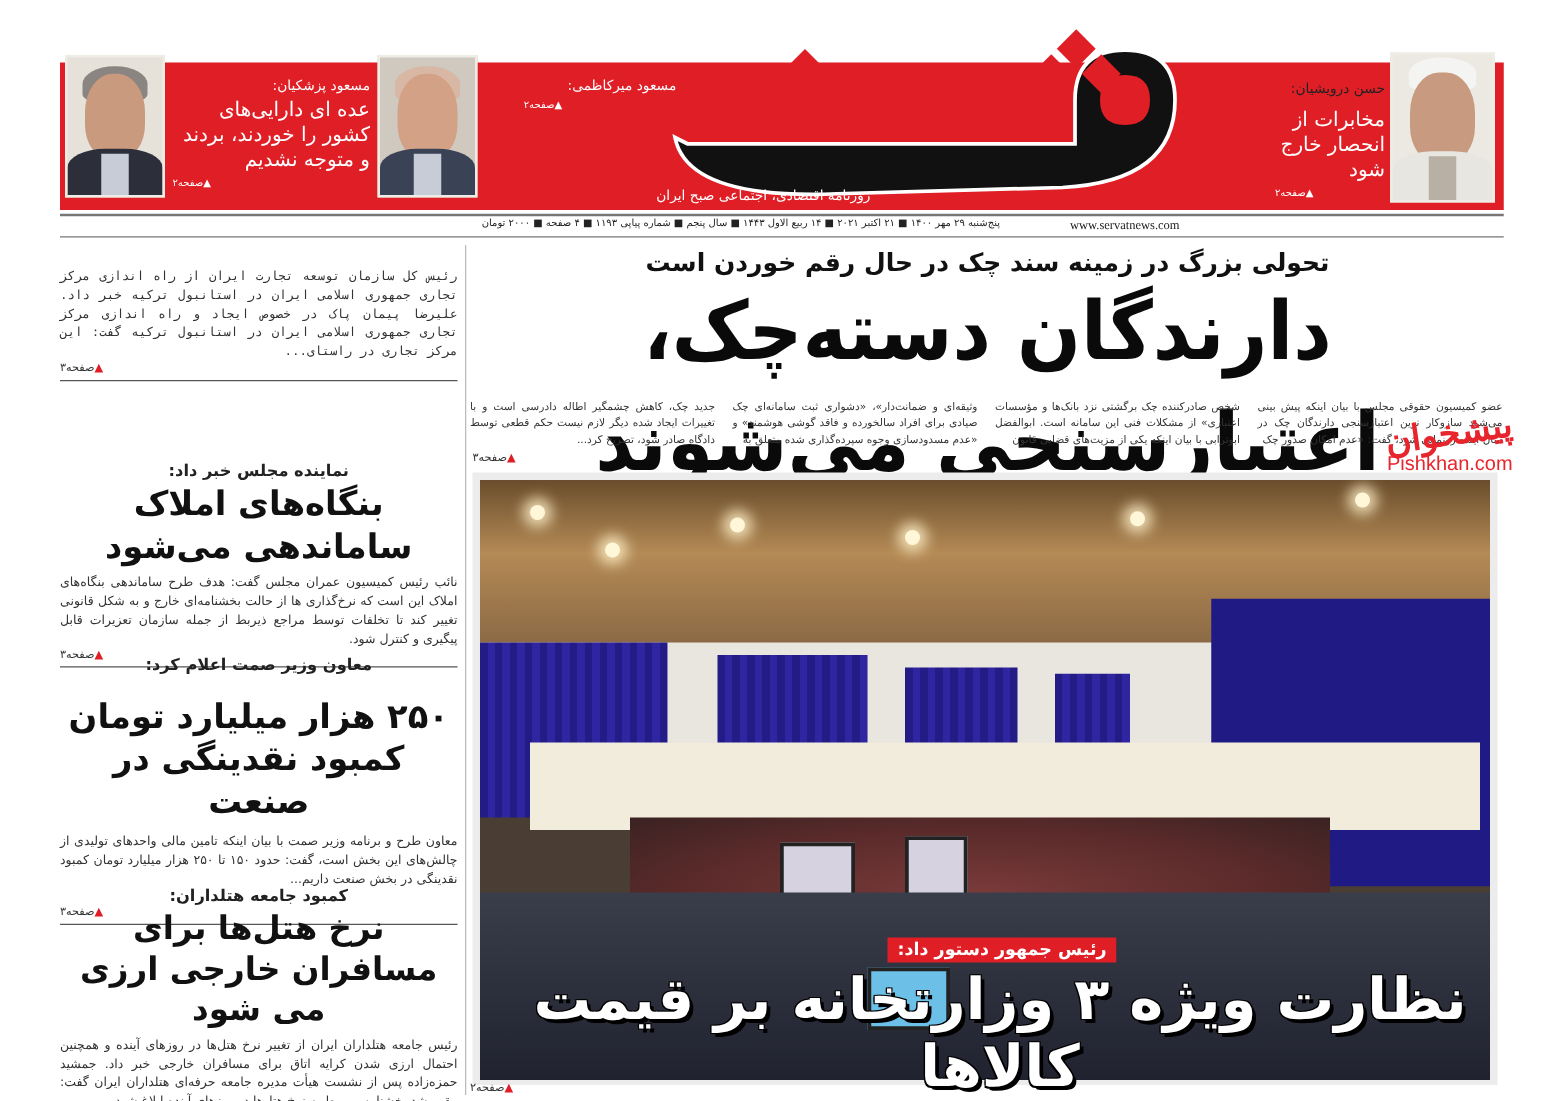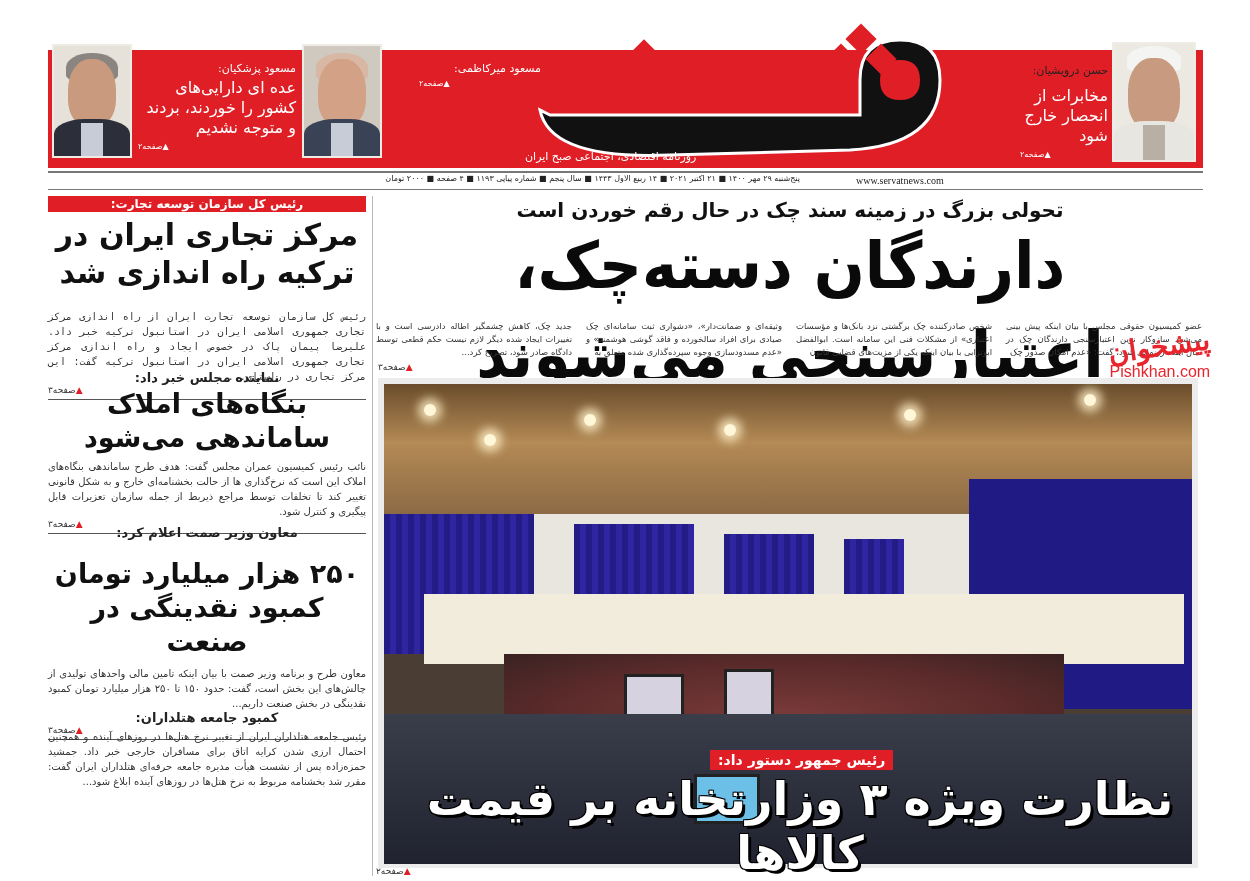--- a/index.html
+++ b/index.html
@@ -103,22 +103,20 @@
     <div class="suit" style="background:#e8e6e0;"></div>
     <div class="shirt" style="background:#b8b0a4;"></div>
 </div>
 
 <div class="rule" style="top:171px;"></div>
 <div class="dateline">پنج‌شنبه ۲۹ مهر ۱۴۰۰ ■ ۲۱ اکتبر ۲۰۲۱ ■ ۱۴ ربیع الاول ۱۴۴۳ ■ سال پنجم ■ شماره پیاپی ۱۱۹۳ ■ ۴ صفحه ■ ۲۰۰۰ تومان</div>
 <div class="site">www.servatnews.com</div>
 <div class="rule" style="top:189px;height:1px;"></div>
 
 <div class="side" style="top:196px;">
-  <div class="kicker-red">رئیس کل سازمان توسعه تجارت:</div>
-  <div class="sidehl" style="font-size:30px;margin-top:4px;">مرکز تجاری ایران در ترکیه راه اندازی شد</div>
   <div class="body" style="margin-top:19px;font-family:Liberation Mono, monospace;">رئیس کل سازمان توسعه تجارت ایران از راه اندازی مرکز تجاری جمهوری اسلامی ایران در استانبول ترکیه خبر داد. علیرضا پیمان پاک در خصوص ایجاد و راه اندازی مرکز تجاری جمهوری اسلامی ایران در استانبول ترکیه گفت: این مرکز تجاری در راستای...</div>
   <div class="pg"><span class="tri">▲</span><span>صفحه۳</span></div>
   <div class="sep"></div>
 </div>
 
 <div class="side" style="top:370px;">
   <div class="kicker">نماینده مجلس خبر داد:</div>
   <div class="sidehl" style="font-size:27px;margin-top:2px;">بنگاه‌های املاک ساماندهی می‌شود</div>
   <div class="body" style="margin-top:4px;">نائب رئیس کمیسیون عمران مجلس گفت: هدف طرح ساماندهی بنگاه‌های املاک این است که نرخ‌گذاری ها از حالت بخشنامه‌ای خارج و به شکل قانونی تغییر کند تا تخلفات توسط مراجع ذیربط از جمله سازمان تعزیرات قابل پیگیری و کنترل شود.</div>
   <div class="pg"><span class="tri">▲</span><span>صفحه۳</span></div>
@@ -128,20 +126,21 @@
 <div class="side" style="top:525px;">
   <div class="kicker">معاون وزیر صمت اعلام کرد:</div>
   <div class="sidehl" style="font-size:27px;margin-top:17px;">۲۵۰ هزار میلیارد تومان کمبود نقدینگی در صنعت</div>
   <div class="body" style="margin-top:8px;">معاون طرح و برنامه وزیر صمت با بیان اینکه تامین مالی واحدهای تولیدی از چالش‌های این بخش است، گفت: حدود ۱۵۰ تا ۲۵۰ هزار میلیارد تومان کمبود نقدینگی در بخش صنعت داریم...</div>
   <div class="pg" style="margin-top:14px;"><span class="tri">▲</span><span>صفحه۳</span></div>
   <div class="sep"></div>
 </div>
 
 <div class="side" style="top:710px;">
   <div class="kicker">کمبود جامعه هتلداران:</div>
+  <div class="sidehl" style="font-size:26px;margin-top:2px;">نرخ هتل‌ها برای مسافران خارجی ارزی می شود</div>
   <div class="body" style="margin-top:4px;">رئیس جامعه هتلداران ایران از تغییر نرخ هتل‌ها در روزهای آینده و همچنین احتمال ارزی شدن کرایه اتاق برای مسافران خارجی خبر داد. جمشید حمزه‌زاده پس از نشست هیأت مدیره جامعه حرفه‌ای هتلداران ایران گفت: مقرر شد بخشنامه مربوط به نرخ هتل‌ها در روزهای آینده ابلاغ شود...</div>
 
 </div>
 
 <div class="abs" style="left:372px;top:196px;width:1px;height:680px;background:#bbb;"></div>
 
 <div class="main-kicker">تحولی بزرگ در زمینه سند چک در حال رقم خوردن است</div>
 <div class="main-hl">دارندگان دسته‌چک، اعتبارسنجی می‌شوند</div>
 <div class="cols">
   <div class="c">عضو کمیسیون حقوقی مجلس با بیان اینکه پیش بینی می‌شود سازوکار نوین اعتبارسنجی دارندگان چک در سال آینده رونمایی شود، گفت: «عدم امکان صدور چک</div>

